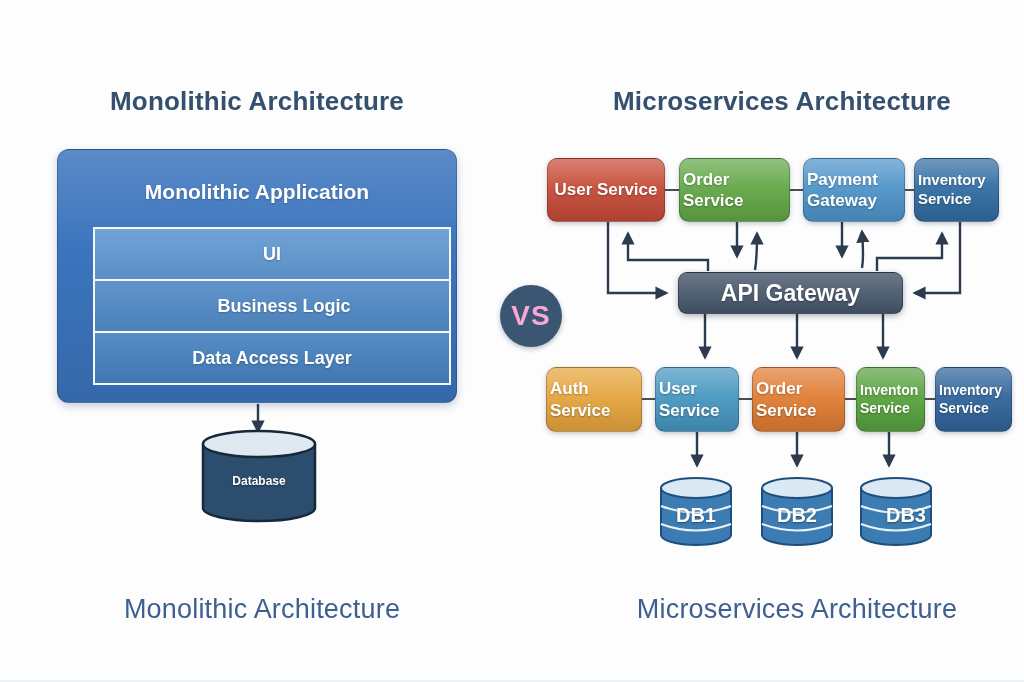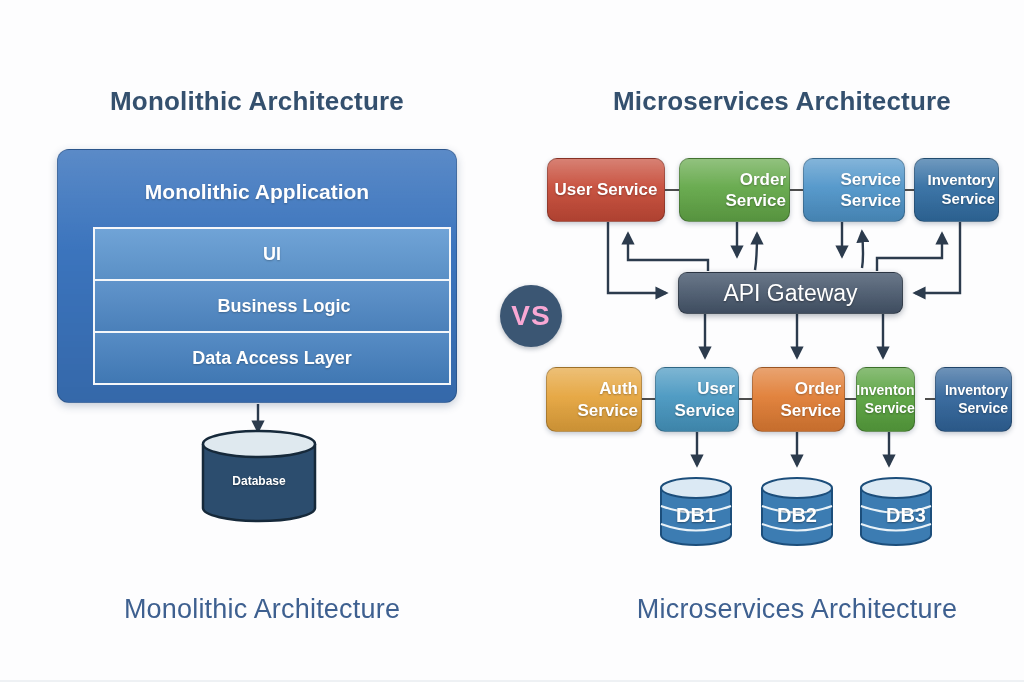--- a/index.html
+++ b/index.html
@@ -2,21 +2,21 @@
 <html><head>
 <meta charset="utf-8">
 <style>
   html,body{margin:0;padding:0;background:#fff;}
   .canvas{
     position:relative;width:1024px;height:682px;overflow:hidden;
     background:#fdfdfe;font-family:"Liberation Sans",sans-serif;
     border-bottom:2px solid #eef1f4;box-sizing:border-box;
   }
   .abs{position:absolute;box-sizing:border-box;}
-  .ctr{display:flex;align-items:center;justify-content:center;text-align:right;}
+  .ctr{display:flex;align-items:center;justify-content:center;text-align:left;}
 
   .big-title{font-size:26px;font-weight:700;letter-spacing:.2px;}
   .caption{font-size:27px;font-weight:400;letter-spacing:.2px;}
 
   
   .mono-box{
     border-radius:12px;border:1px solid rgba(0,0,0,.18);
     background-image:linear-gradient(180deg,rgba(255,255,255,.16),rgba(255,255,255,0) 40%,rgba(0,0,0,.10));
     box-shadow:0 3px 8px rgba(30,60,100,.25);
   }
@@ -36,21 +36,21 @@
     box-shadow:0 2px 5px rgba(30,50,80,.25);
     color:#fff;font-weight:700;line-height:1.25;
     text-shadow:0 1px 2px rgba(0,0,0,.3);padding:2px 3px;
   }
   .fs17{font-size:17px;} .fs15{font-size:15px;} .fs14{font-size:14px;}
 
   .gateway{
     border-radius:9px;border:1px solid rgba(0,0,0,.3);
     background-image:linear-gradient(180deg,rgba(255,255,255,.18),rgba(0,0,0,.14));
     box-shadow:0 2px 6px rgba(20,35,55,.35);
-    color:#fff;font-size:23px;font-weight:400;text-shadow:0 1px 2px rgba(0,0,0,.35);
+    color:#fff;font-size:23px;font-weight:700;text-shadow:0 1px 2px rgba(0,0,0,.35);
   }
 
   .vs-circle{
     width:62px;height:62px;border-radius:50%;
     color:#f9a8d4;font-size:28px;font-weight:700;letter-spacing:1px;
     box-shadow:0 2px 5px rgba(20,35,55,.3);
   }
 
   .db-label{color:#fff;font-weight:700;text-shadow:0 1px 2px rgba(0,0,0,.4);}
   svg{display:block;}
@@ -134,29 +134,29 @@
   <div class="abs ctr db-label" style="left:203px;top:468px;width:112px;height:26px;font-size:12px;">Database</div>
 
   <div class="abs ctr caption" style="left: 57px; top: 592px; width: 410px; height: 34px; color: rgb(62, 96, 144);">Monolithic Architecture</div>
 
   <div class="abs ctr vs-circle" style="left: 500px; top: 285px; background-color: rgb(59, 86, 115);">VS</div>
 
   <div class="abs ctr big-title" style="left: 582px; top: 84px; width: 400px; height: 34px; color: rgb(52, 80, 110);">Microservices Architecture</div>
 
   <div class="abs ctr svc fs17" style="left: 547px; top: 158px; width: 118px; height: 64px; background-color: rgb(198, 74, 55);">User Service</div>
   <div class="abs ctr svc fs17" style="left: 679px; top: 158px; width: 111px; height: 64px; background-color: rgb(98, 167, 71);">Order Service</div>
-  <div class="abs ctr svc fs17" style="left: 803px; top: 158px; width: 102px; height: 64px; background-color: rgb(78, 148, 201);">Service Service</div>
+  <div class="abs ctr svc fs17" style="left: 803px; top: 158px; width: 102px; height: 64px; background-color: rgb(78, 148, 201);">Payment Gateway</div>
   <div class="abs ctr svc fs15" style="left: 914px; top: 158px; width: 85px; height: 64px; background-color: rgb(49, 109, 162);">Inventory Service</div>
 
   <div class="abs ctr gateway" style="left: 678px; top: 272px; width: 225px; height: 42px; background-color: rgb(72, 89, 111);">API Gateway</div>
 
   <div class="abs ctr svc fs17" style="left: 546px; top: 367px; width: 96px; height: 65px; background-color: rgb(229, 164, 60);">Auth Service</div>
   <div class="abs ctr svc fs17" style="left: 655px; top: 367px; width: 84px; height: 65px; background-color: rgb(70, 150, 192);">User Service</div>
   <div class="abs ctr svc fs17" style="left: 752px; top: 367px; width: 93px; height: 65px; background-color: rgb(224, 124, 51);">Order Service</div>
-  <div class="abs ctr svc fs14" style="left: 856px; top: 367px; width: 59px; height: 65px; background-color: rgb(88, 162, 62);">Inventon Service</div>
+  <div class="abs ctr svc fs14" style="left: 856px; top: 367px; width: 69px; height: 65px; background-color: rgb(88, 162, 62);">Inventon Service</div>
   <div class="abs ctr svc fs14" style="left: 935px; top: 367px; width: 77px; height: 65px; background-color: rgb(48, 100, 154);">Inventory Service</div>
 
   <div class="abs ctr db-label" style="left:661px;top:503px;width:70px;height:24px;font-size:20px;">DB1</div>
   <div class="abs ctr db-label" style="left:762px;top:503px;width:70px;height:24px;font-size:20px;">DB2</div>
   <div class="abs ctr db-label" style="left:861px;top:503px;width:90px;height:24px;font-size:20px;">DB3</div>
 
   <div class="abs ctr caption" style="left: 597px; top: 592px; width: 400px; height: 34px; color: rgb(62, 96, 144);">Microservices Architecture</div>
 </div>
 
 </body></html>

